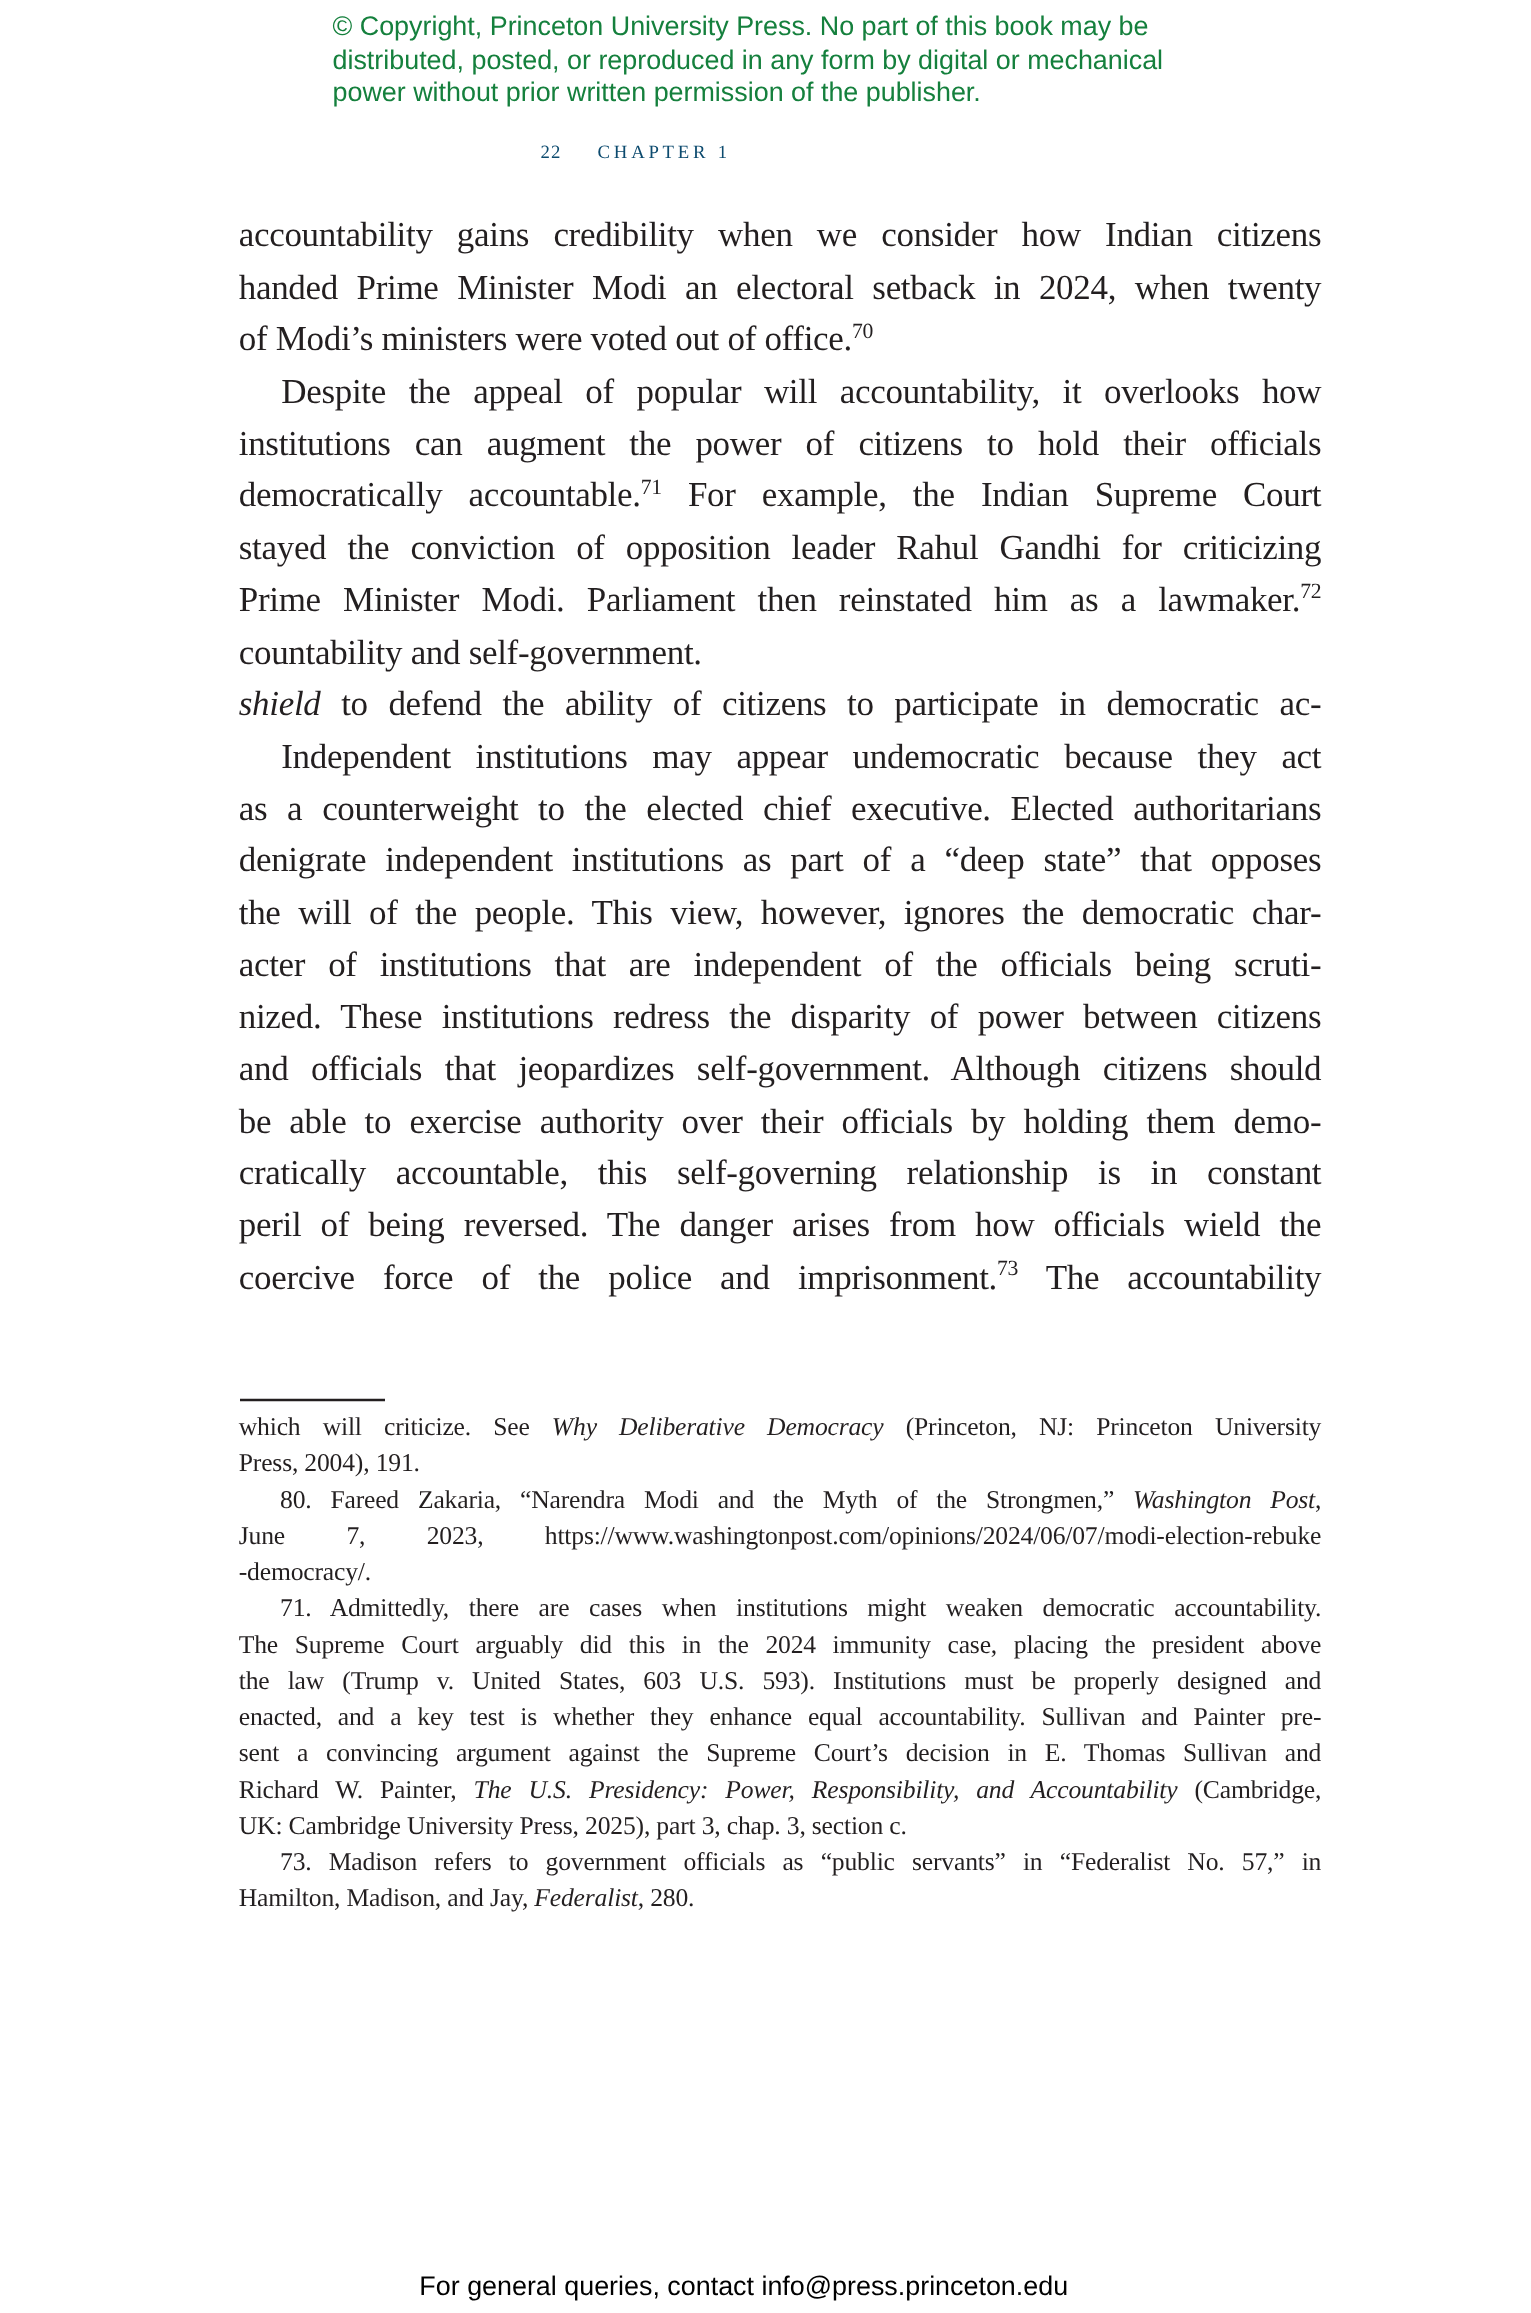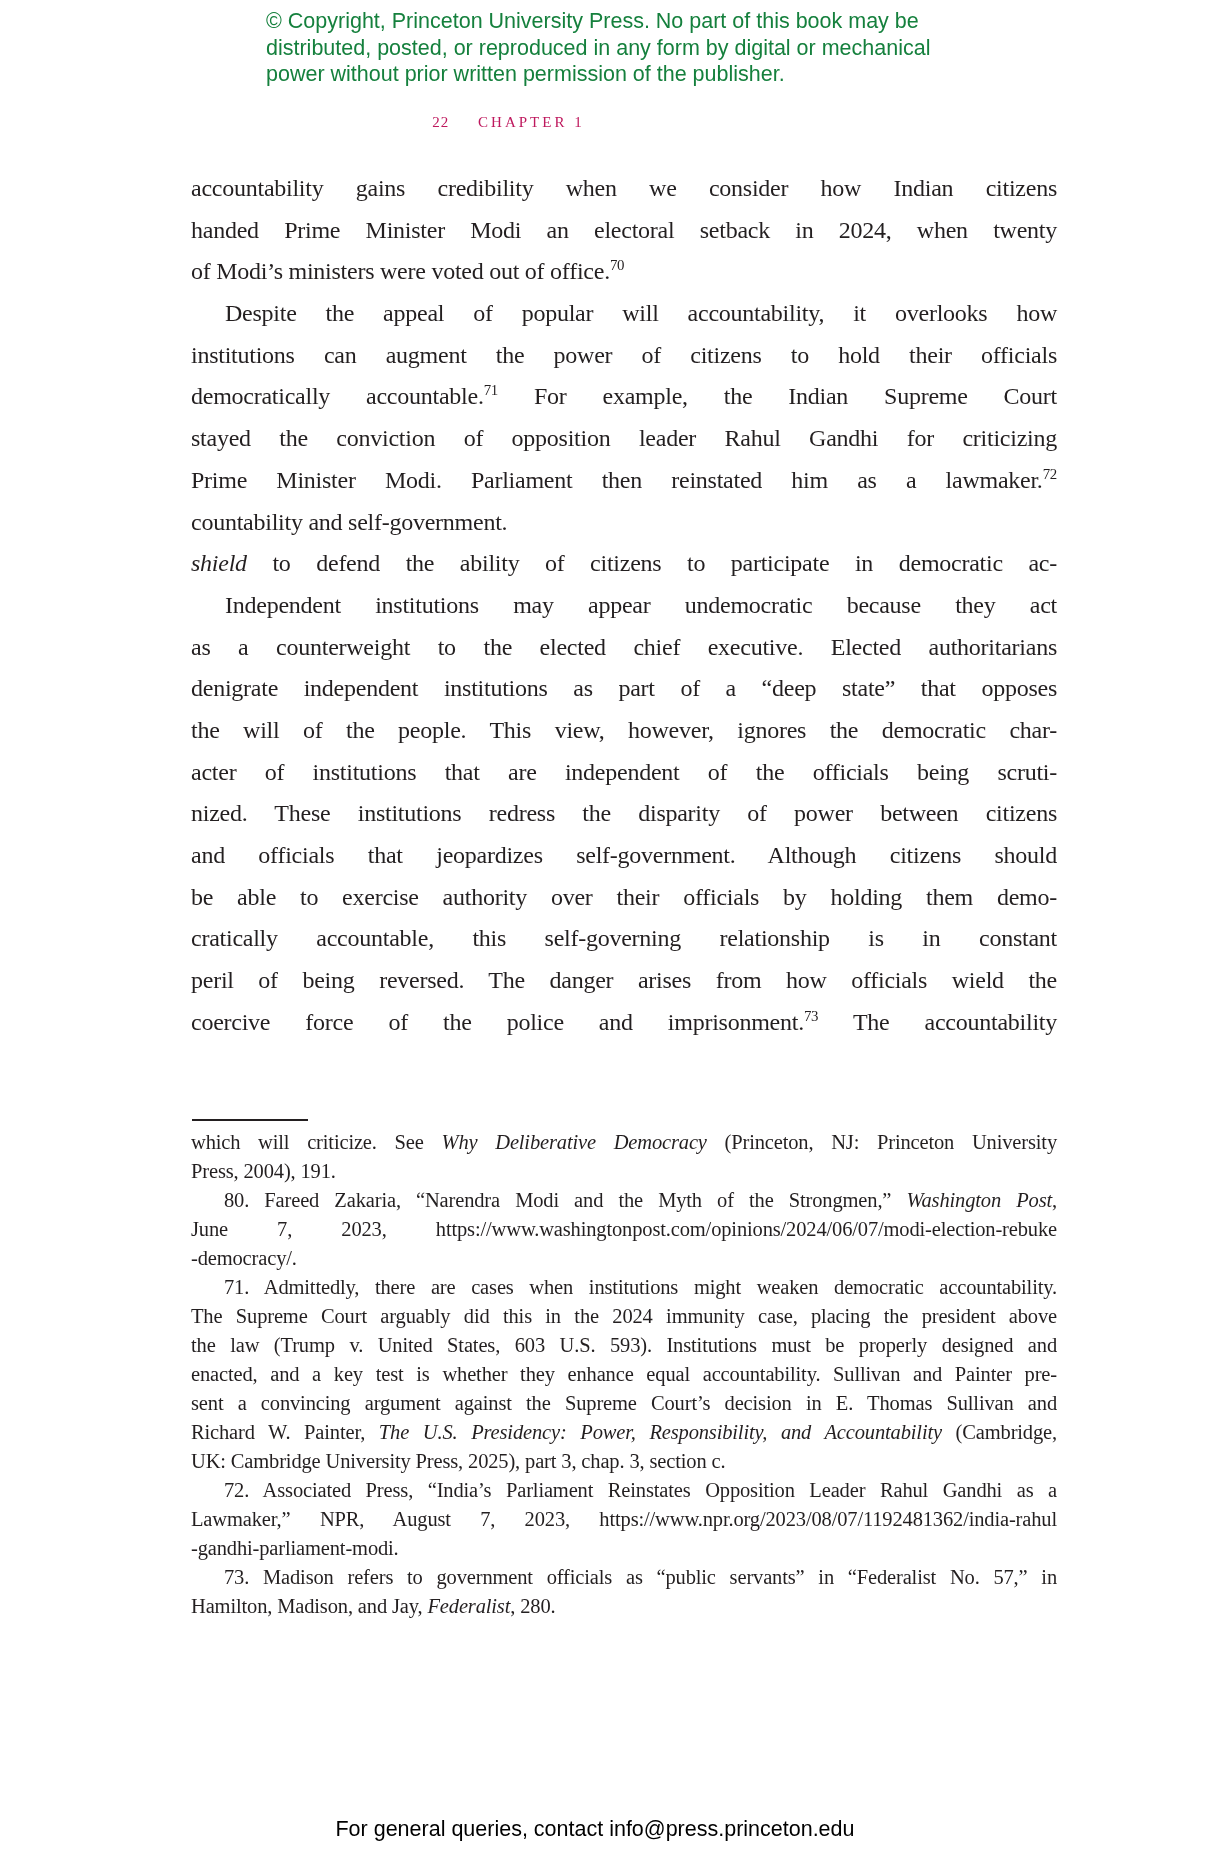--- a/index.html
+++ b/index.html
@@ -4,26 +4,26 @@
 <style>
   html, body { margin: 0; padding: 0; background: #ffffff; }
   body { width: 1225px; height: 1850px; position: relative; overflow: hidden; color: #231f20; }
   .notice {
     position: absolute; left: 266px; top: 8px; width: 700px;
     font-family: "Liberation Sans", sans-serif; font-size: 21.5px; line-height: 26.5px; color: #15803d;
   }
   .notice div { white-space: nowrap; }
   .running-head {
     position: absolute; top: 114px; left: 0; width: 1017px; text-align: center;
-    font-family: "Liberation Serif", serif; font-size: 15px; letter-spacing: 3px; color: #be185d;
+    font-family: "Liberation Serif", serif; font-size: 15px; letter-spacing: 3px; color: #0c4a6e;
   }
   .running-head .pg { margin-right: 22px; letter-spacing: 1px; }
   .body-text {
     position: absolute; left: 191px; top: 168px; width: 866px;
-    font-family: "Liberation Serif", serif; font-size: 24px; line-height: 41.7px; letter-spacing: -0.25px;
+    font-family: "Liberation Serif", serif; font-size: 28px; line-height: 41.7px; letter-spacing: -0.25px;
   }
   .line { display: block; width: 866px; white-space: nowrap; text-align: justify; text-align-last: justify; height: 41.7px; overflow: visible; }
   .line.last { text-align-last: left; }
   .line.indent { padding-left: 34px; width: 832px; }
   sup { font-size: 0.62em; line-height: 0; vertical-align: 0; position: relative; top: -0.62em; }
   .rule { position: absolute; left: 192px; top: 1119px; width: 116px; height: 2px; background: #231f20; }
   .notes {
     position: absolute; left: 191px; top: 1128px; width: 866px;
     font-family: "Liberation Serif", serif; font-size: 20.5px; line-height: 29px; letter-spacing: -0.15px;
   }
@@ -94,25 +94,20 @@
   <div>
     <span class="line indent">71. Admittedly, there are cases when institutions might weaken democratic accountability.</span>
     <span class="line">The Supreme Court arguably did this in the 2024 immunity case, placing the president above</span>
     <span class="line">the law (Trump v. United States, 603 U.S. 593). Institutions must be properly designed and</span>
     <span class="line">enacted, and a key test is whether they enhance equal accountability. Sullivan and Painter pre-</span>
     <span class="line">sent a convincing argument against the Supreme Court’s decision in E. Thomas Sullivan and</span>
     <span class="line"><span>Richard W. Painter, </span><em>The U.S. Presidency: Power, Responsibility, and Accountability</em><span> (Cambridge,</span></span>
     <span class="line last">UK: Cambridge University Press, 2025), part 3, chap. 3, section c.</span>
   </div>
   <div>
-    <span class="line indent">72. Associated Press, “India’s Parliament Reinstates Opposition Leader Rahul Gandhi as a</span>
-    <span class="line">Lawmaker,” NPR, August 7, 2023, https://www.npr.org/2023/08/07/1192481362/india-rahul</span>
-    <span class="line last">-gandhi-parliament-modi.</span>
-  </div>
-  <div>
     <span class="line indent">73. Madison refers to government officials as “public servants” in “Federalist No. 57,” in</span>
     <span class="line last"><span>Hamilton, Madison, and Jay, </span><em>Federalist</em><span>, 280.</span></span>
   </div>
 </div>
 
 <div class="footer">
   <span>For general queries, contact info@press.princeton.edu</span>
 </div>
 
 </body></html>

